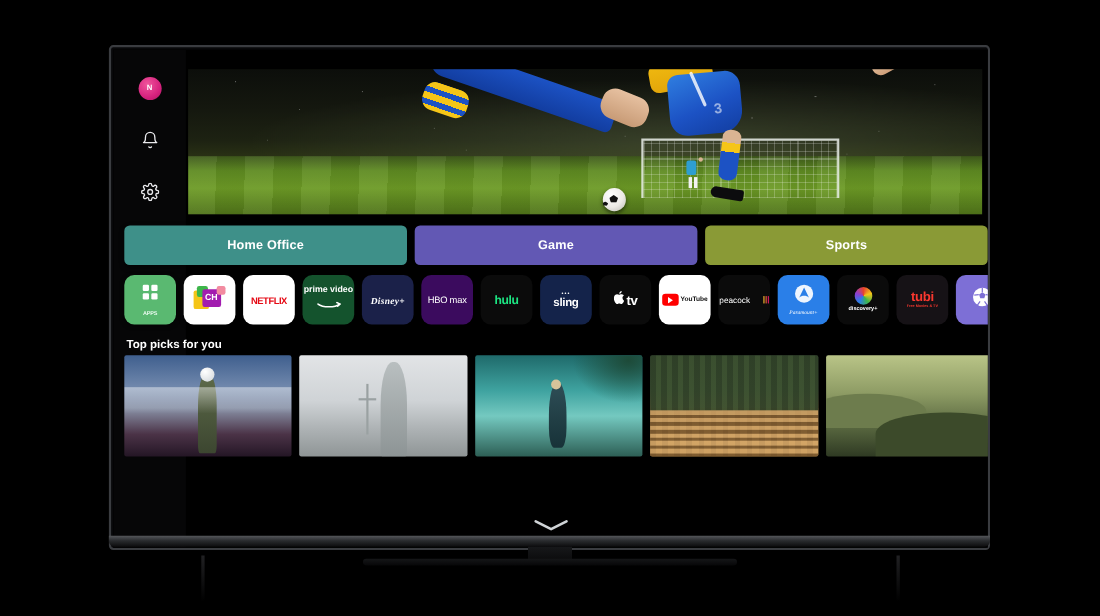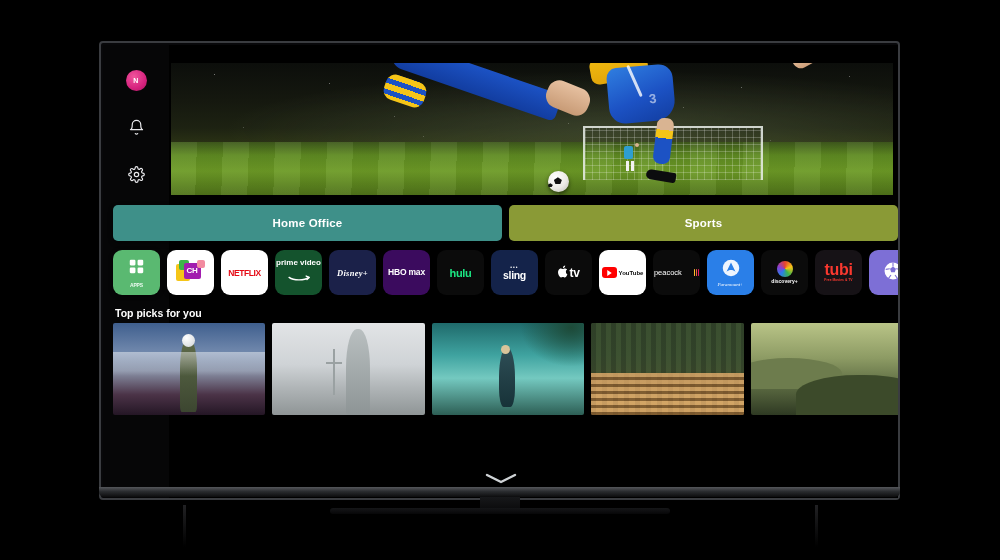--- a/index.html
+++ b/index.html
@@ -369,20 +369,23 @@
       <div class="p-shin"></div>
       <div class="p-boot"></div>
       <div class="ball"></div>
       <span class="sr">Soccer player striking ball toward goal in the rain</span>
     </div>
 
     <div id="cat-row">
       <div class="cat-tile" style="background:#3e9089">
         <span>Home Office</span>
       </div>
+      <div class="cat-tile" style="background:#6258b4">
+        <span>Game</span>
+      </div>
       <div class="cat-tile" style="background:#8a9a36">
         <span>Sports</span>
       </div>
     </div>
 
     <div id="app-row">
 
       <div class="app-tile" style="background:#5ab971">
         <div style="display:flex;flex-direction:column;align-items:center;gap:3px;">
           <span>
@@ -422,21 +425,21 @@
             </svg>
           </span>
         </div>
       </div>
 
       <div class="app-tile" style="background:#1b2149">
         <span style="color:#fff;font-size:8.5px;font-style:italic;font-family:'Liberation Serif',serif;font-weight:700;letter-spacing:.3px;">Disney+</span>
       </div>
 
       <div class="app-tile" style="background:#3b0b5e">
-        <span style="color:#fff;font-size:8.5px;font-weight:700;line-height:.95;text-align:center;letter-spacing:-.2px;">HBO max</span>
+        <span style="color:#fff;font-size:8.5px;font-weight:400;line-height:.95;text-align:center;letter-spacing:-.2px;">HBO max</span>
       </div>
 
       <div class="app-tile" style="background:#0b0b0b">
         <span style="color:#1ce783;font-size:11px;font-weight:900;letter-spacing:-.3px;">hulu</span>
       </div>
 
       <div class="app-tile" style="background:#14234a">
         <div style="display:flex;flex-direction:column;align-items:center;line-height:1;">
           <span style="color:#fff;font-size:5px;letter-spacing:1px;">•••</span>
           <span style="color:#fff;font-size:10.5px;font-weight:700;letter-spacing:-.3px;">sling</span>
@@ -491,21 +494,21 @@
 
       <div class="app-tile" style="background:#0b0b0b">
         <div style="display:flex;flex-direction:column;align-items:center;gap:1px;">
           <span style="width:16px;height:16px;border-radius:50%;background:conic-gradient(#e8432e,#f5c518,#3db54a,#2a7fe8,#8a3fd1,#e8432e);"></span>
           <span style="color:#fff;font-size:5px;font-weight:700;">discovery+</span>
         </div>
       </div>
 
       <div class="app-tile" style="background:#161216">
         <div style="display:flex;flex-direction:column;align-items:center;line-height:1;">
-          <span style="color:#fa382f;font-size:16px;font-weight:800;letter-spacing:-.3px;">tubi</span>
+          <span style="color:#fa382f;font-size:12px;font-weight:800;letter-spacing:-.3px;">tubi</span>
           <span style="color:#fa382f;font-size:3.4px;font-weight:700;margin-top:1px;">Free Movies &amp; TV</span>
         </div>
       </div>
 
       <div class="app-tile" style="background:#7d6fd6">
         <span>
           <svg width="22" height="22" viewBox="0 0 24 24" fill="none">
             <circle cx="12" cy="12" r="9.2" fill="#ffffff"></circle>
             <path d="M12 7.2l3.2 2.3-1.2 3.8h-4L8.8 9.5z" fill="#7d6fd6"></path>
             <path d="M12 2.8v4.4M4 10.2l4.5-.6M20 10.2l-4.6-.6M7.2 20l2.6-3.6M16.8 20l-2.6-3.6" stroke="#7d6fd6" stroke-width="1.2"></path>

